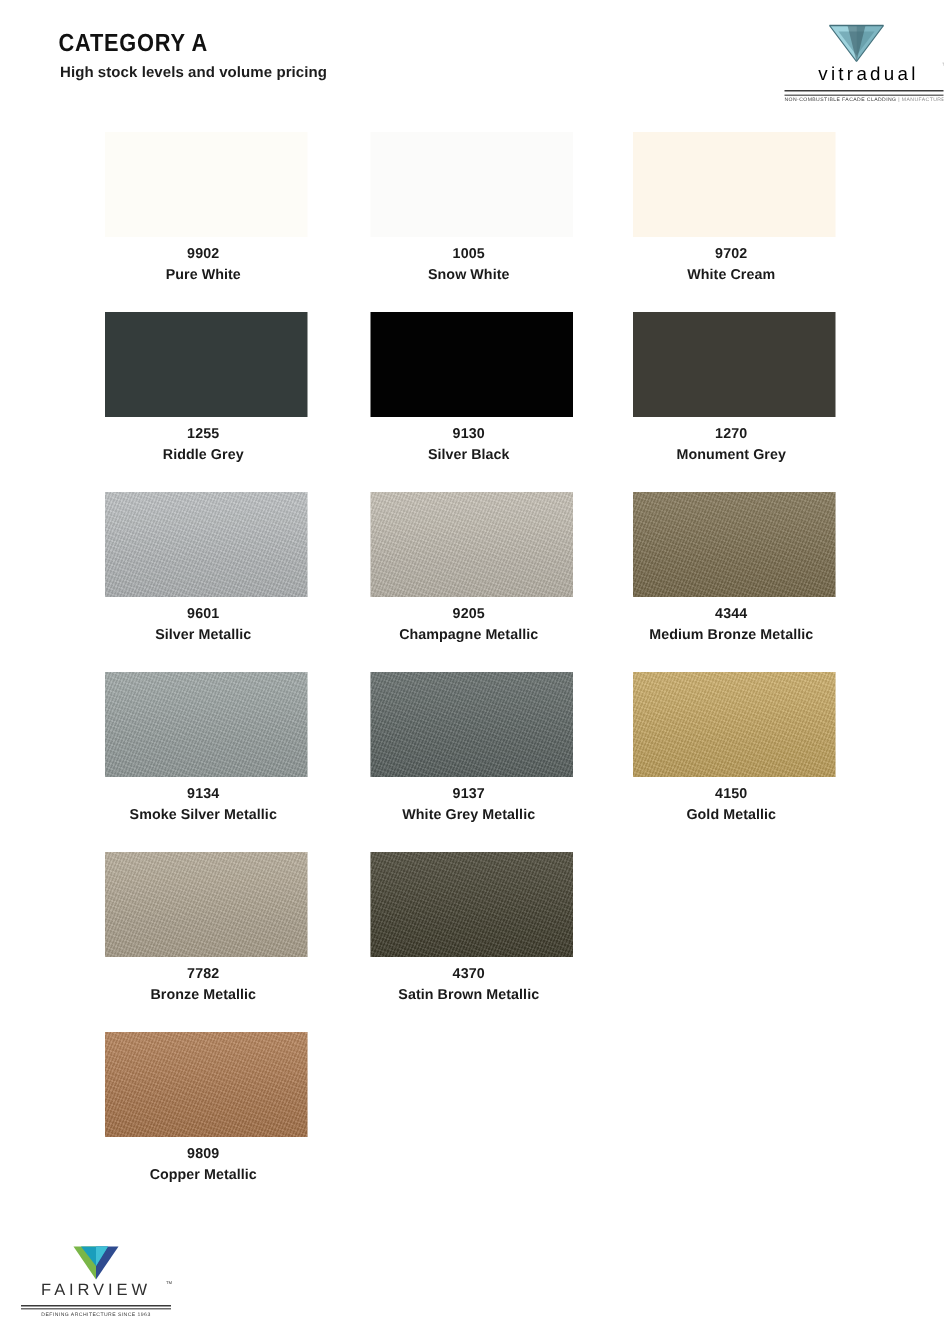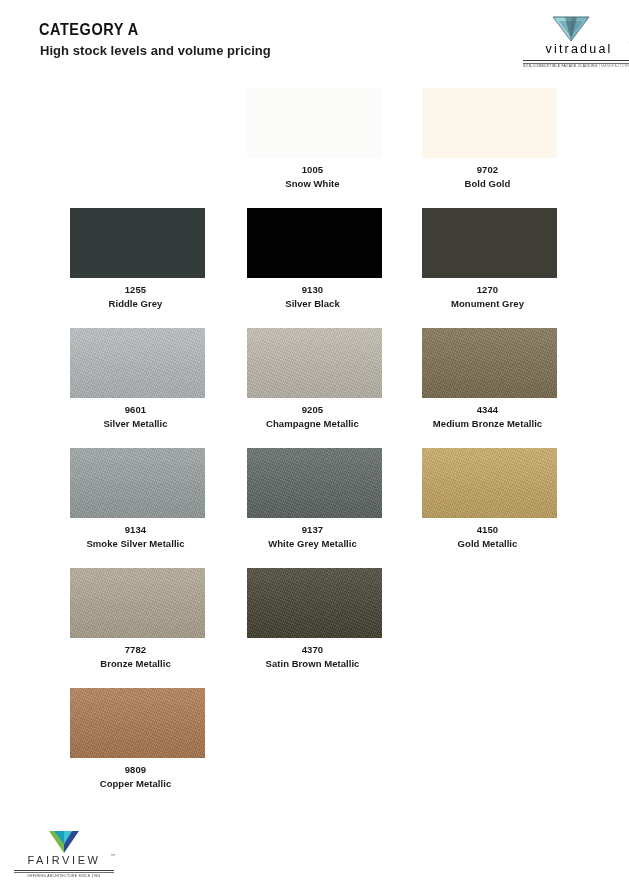--- a/index.html
+++ b/index.html
@@ -32,21 +32,21 @@
     letter-spacing: 0.6px;
     color: #111111;
     transform: scaleX(0.88);
     transform-origin: left center;
     white-space: nowrap;
   }
   #page-subtitle {
     position: absolute;
     left: 23px;
     top: 43px;
-    font-size: 13px;
+    font-size: 10px;
     font-weight: bold;
     color: #1d1d1d;
     letter-spacing: 0.05px;
     white-space: nowrap;
   }
 
   
   #vitradual-logo {
     position: absolute;
     left: 506px;
@@ -240,33 +240,40 @@
     <div id="vitradual-tm">™</div>
     <div class="vit-rule" id="vit-rule-1"></div>
     <div class="vit-rule" id="vit-rule-2"></div>
     <div id="vitradual-tagline"><span>NON-COMBUSTIBLE FACADE CLADDING</span><span class="hl"> | </span><span class="hl">MANUFACTURED BY FAIRVIEW</span></div>
   </div>
 </div>
 
 <div id="swatch-grid">
 
   <div class="swatch-row">
+    <div class="swatch-cell col0">
+      <div class="swatch-chip" title="9902 Pure White" style="background: rgb(253, 252, 247);">
+          <div class="tex"></div>
+        </div>
+      <div class="swatch-code">9902</div>
+      <div class="swatch-name">Pure White</div>
+    </div>
     <div class="swatch-cell col1">
       <div class="swatch-chip" title="1005 Snow White" style="background: rgb(251, 251, 250);">
           <div class="tex"></div>
         </div>
       <div class="swatch-code">1005</div>
       <div class="swatch-name">Snow White</div>
     </div>
     <div class="swatch-cell col2">
       <div class="swatch-chip" title="9702 Bold Cream" style="background: rgb(253, 246, 234);">
           <div class="tex"></div>
         </div>
       <div class="swatch-code">9702</div>
-      <div class="swatch-name">Bold Gold</div>
+      <div class="swatch-name">White Cream</div>
     </div>
   </div>
 
   <div class="swatch-row">
     <div class="swatch-cell col0">
       <div class="swatch-chip" title="1255 Riddle Grey" style="background: rgb(52, 60, 59);">
           <div class="tex"></div>
         </div>
       <div class="swatch-code">1255</div>
       <div class="swatch-name">Riddle Grey</div>

